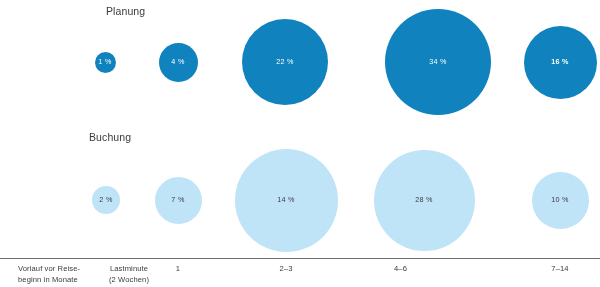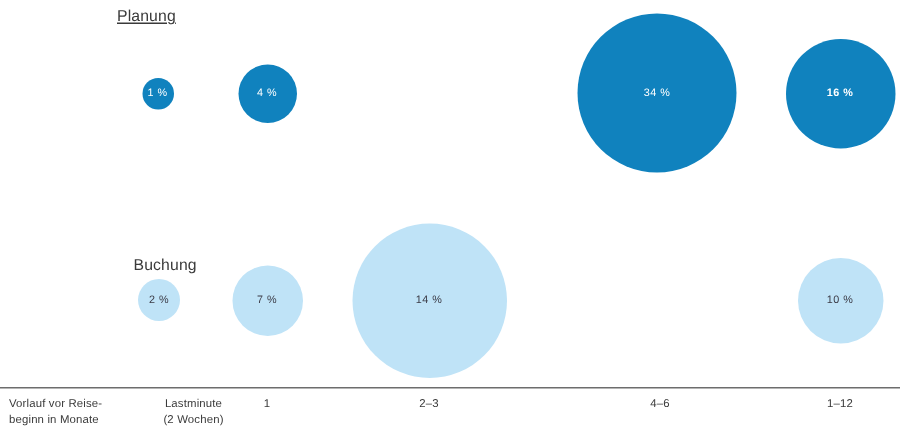--- a/index.html
+++ b/index.html
@@ -25,22 +25,22 @@
   }
 
   .row-title {
     position: absolute;
     font-size: 10.5px;
     font-weight: 400;
     color: #3a3a3a;
     letter-spacing: 0.1px;
     white-space: nowrap;
   }
-  #row-title-planung { left: 78px; top: 5px; text-decoration: underline; }
-  #row-title-buchung { left: 89px; top: 131px; margin-top: 40px; }
+  #row-title-planung { left: 106px; top: 5px; }
+  #row-title-buchung { left: 89px; top: 131px; }
 
   .bubble-layer {
     position: absolute;
     left: 0;
     top: 0;
     width: 600px;
     height: 287px;
   }
 
   .bubble {
@@ -77,21 +77,21 @@
     font-size: 7.6px;
     line-height: 10.5px;
     color: #3a3a3a;
     text-align: center;
     white-space: pre-line;
     letter-spacing: 0.1px;
   }
 
   #axis-caption {
     position: absolute;
-    left: 6px;
+    left: 18px;
     top: 264px;
     font-size: 7.6px;
     line-height: 10.5px;
     color: #3a3a3a;
     white-space: pre-line;
     letter-spacing: 0.1px;
     text-align: left;
     width: 80px;
   }
 </style>
@@ -102,52 +102,58 @@
 
   <div class="row-title" id="row-title-planung">Planung</div>
 
   <div class="bubble-layer" id="series-planung-layer">
       <div class="bubble series-planung" style="width: 21px; height: 21px; left: 94.5px; top: 51.5px;">
         <span class="bubble-label">1 %</span>
       </div>
       <div class="bubble series-planung" style="width: 39px; height: 39px; left: 158.5px; top: 42.5px;">
         <span class="bubble-label">4 %</span>
       </div>
+      <div class="bubble series-planung" style="width: 86px; height: 86px; left: 242px; top: 19px;">
+        <span class="bubble-label">22 %</span>
+      </div>
       <div class="bubble series-planung" style="width: 106px; height: 106px; left: 385px; top: 9px;">
         <span class="bubble-label">34 %</span>
       </div>
       <div class="bubble series-planung" style="width: 73px; height: 73px; left: 523.5px; top: 25.5px; font-weight: bold;">
         <span class="bubble-label">16 %</span>
       </div>
     </div>
 
   <div class="row-title" id="row-title-buchung">Buchung</div>
 
   <div class="bubble-layer" id="series-buchung-layer">
       <div class="bubble series-buchung" style="width: 28px; height: 28px; left: 92px; top: 186px;">
         <span class="bubble-label">2 %</span>
       </div>
       <div class="bubble series-buchung" style="width: 47px; height: 47px; left: 154.5px; top: 176.5px;">
         <span class="bubble-label">7 %</span>
       </div>
       <div class="bubble series-buchung" style="width: 103px; height: 103px; left: 234.5px; top: 148.5px;">
         <span class="bubble-label">14 %</span>
       </div>
+      <div class="bubble series-buchung" style="width: 101px; height: 101px; left: 373.5px; top: 149.5px;">
+        <span class="bubble-label">28 %</span>
+      </div>
       <div class="bubble series-buchung" style="width: 57px; height: 57px; left: 531.5px; top: 171.5px;">
         <span class="bubble-label">10 %</span>
       </div>
     </div>
 
   <div id="x-axis-line"></div>
 
   <div id="axis-caption">Vorlauf vor Reise-
 beginn in Monate</div>
 
   <div id="axis-tick-layer">
       <div class="axis-tick-label" style="left: 89px; width: 80px; text-align: center;">Lastminute
 (2 Wochen)</div>
       <div class="axis-tick-label" style="left: 148px; width: 60px; text-align: center;">1</div>
       <div class="axis-tick-label" style="left: 256px; width: 60px; ">2–3</div>
-      <div class="axis-tick-label" style="left: 410px; width: 60px; text-align: center;">4–6</div>
-      <div class="axis-tick-label" style="left: 530px; width: 60px; text-align: center;">1–12</div>
+      <div class="axis-tick-label" style="left: 394px; width: 60px; text-align: left;">4–6</div>
+      <div class="axis-tick-label" style="left: 530px; width: 60px; text-align: center;">7–14</div>
     </div>
 
 </div>
 
 </body></html>

